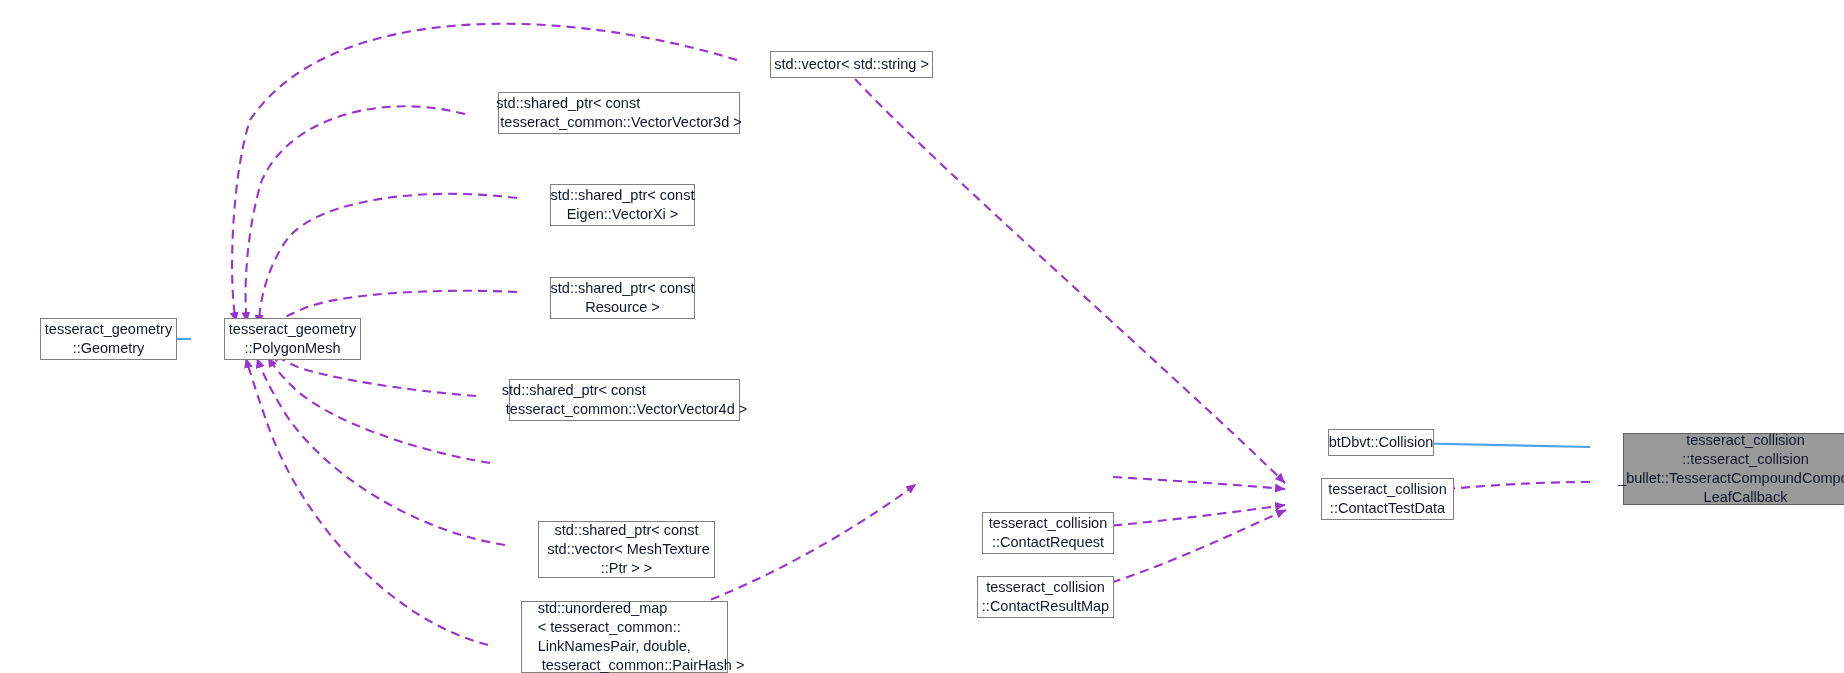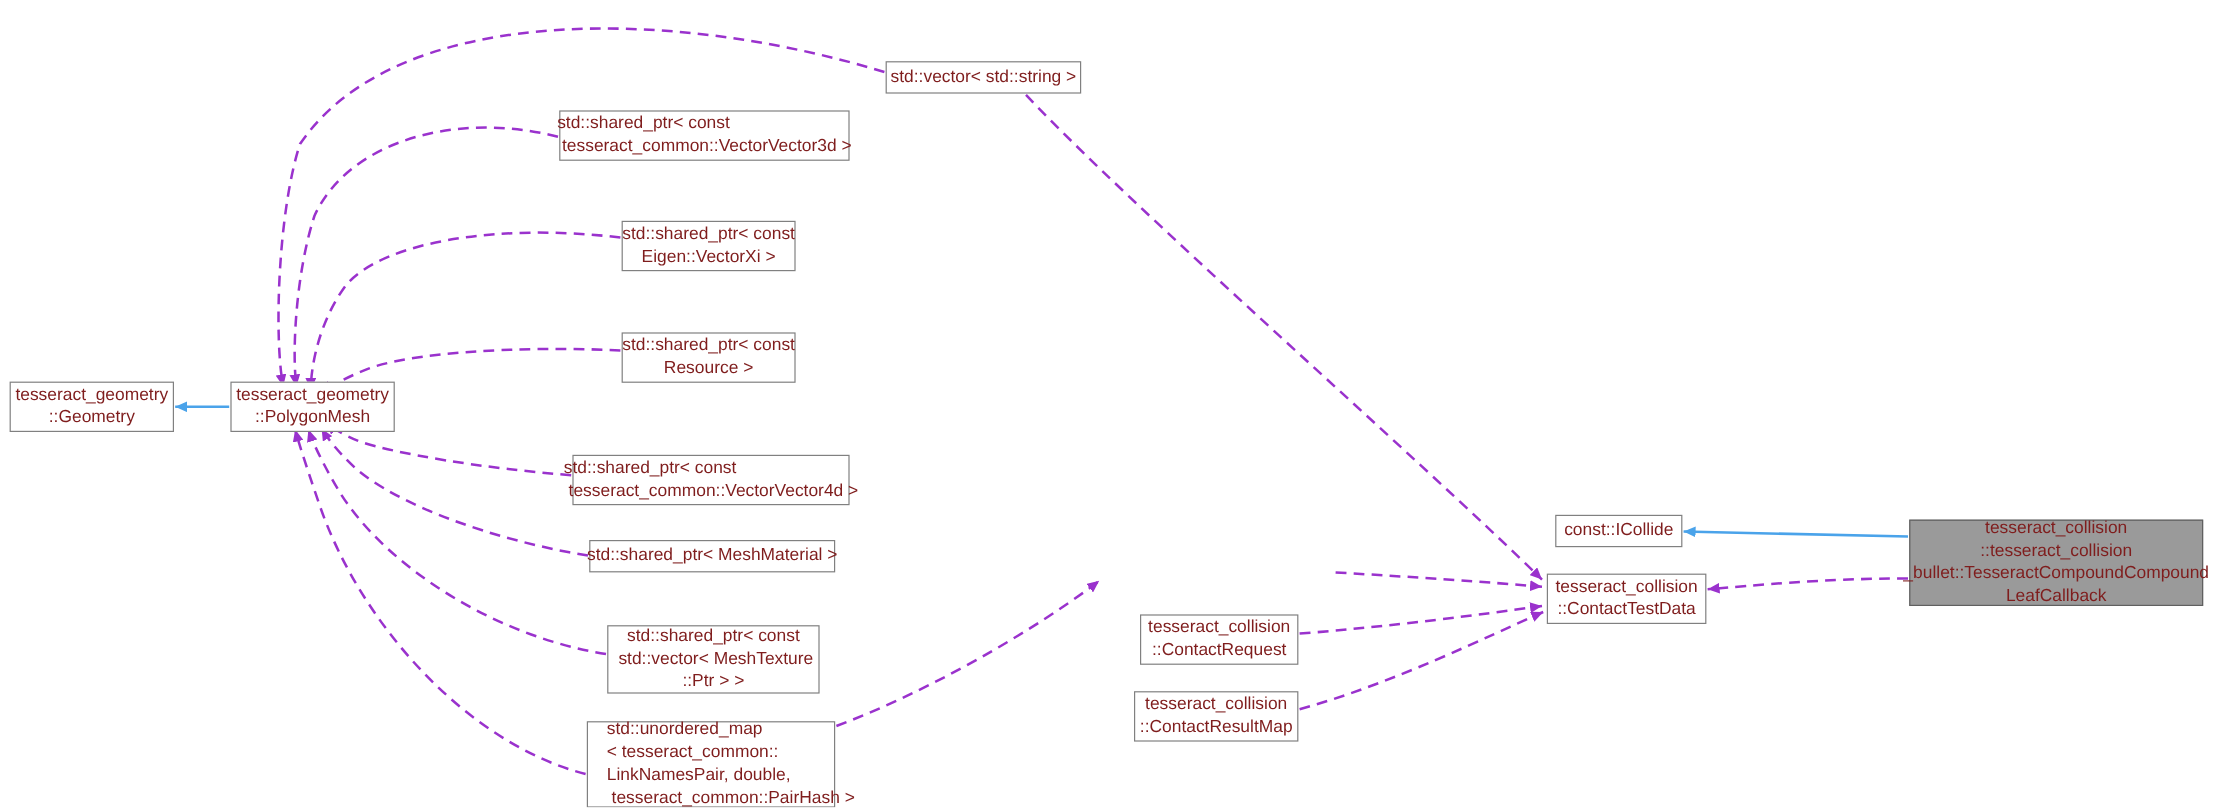--- a/index.html
+++ b/index.html
@@ -22,29 +22,30 @@
     left: 0;
     top: 0;
     width: 1844px;
     height: 673px;
   }
   .uml-node {
     position: absolute;
     box-sizing: border-box;
     border: 1px solid #808080;
     background: #ffffff;
-    color: #7f1d1d;
+    color: #0f172a;
     font-size: 14.5px;
     line-height: 1.32;
     text-align: center;
     display: flex;
     align-items: center;
     justify-content: center;
     white-space: pre;
     z-index: 5;
+    margin-left: 32px;
   }
   .uml-node.highlight {
     background: #9a9a9a;
     border: 1px solid #606060;
   }
   .uml-node .node-label {
     display: block;
     padding: 0 6px;
   }
   .uml-node.align-left .node-label {
@@ -146,23 +147,20 @@
   <div class="uml-node" style="left:518px; top:277px; width:145px; height:42px;">
     <span class="node-label">std::shared_ptr&lt; const
 Resource &gt;</span>
   </div>
 
   <div class="uml-node align-left" style="left:477px; top:379px; width:231px; height:42px;">
     <span class="node-label">std::shared_ptr&lt; const
  tesseract_common::VectorVector4d &gt;</span>
   </div>
 
-  <div class="uml-node" style="left:491px; top:450px; width:205px; height:27px;">
-    <span class="node-label">std::shared_ptr&lt; MeshMaterial &gt;</span>
-  </div>
 
   <div class="uml-node" style="left:506px; top:521px; width:177px; height:57px;">
     <span class="node-label">std::shared_ptr&lt; const
  std::vector&lt; MeshTexture
 ::Ptr &gt; &gt;</span>
   </div>
 
   <div class="uml-node align-left" style="left:489px; top:601px; width:207px; height:72px;padding-left:33px;">
     <span class="node-label">std::unordered_map
 &lt; tesseract_common::
@@ -175,21 +173,21 @@
     <span class="node-label">tesseract_collision
 ::ContactRequest</span>
   </div>
 
   <div class="uml-node" style="left:945px; top:576px; width:137px; height:42px;">
     <span class="node-label">tesseract_collision
 ::ContactResultMap</span>
   </div>
 
   <div class="uml-node" style="left:1296px; top:429px; width:106px; height:27px;">
-    <span class="node-label">const::ICollide</span>
+    <span class="node-label">btDbvt::Collision</span>
   </div>
 
   <div class="uml-node" style="left:1289px; top:478px; width:133px; height:42px;">
     <span class="node-label">tesseract_collision
 ::ContactTestData</span>
   </div>
 
   <div class="uml-node highlight" style="left:1591px; top:433px; width:245px; height:72px;">
     <span class="node-label">tesseract_collision
 ::tesseract_collision

